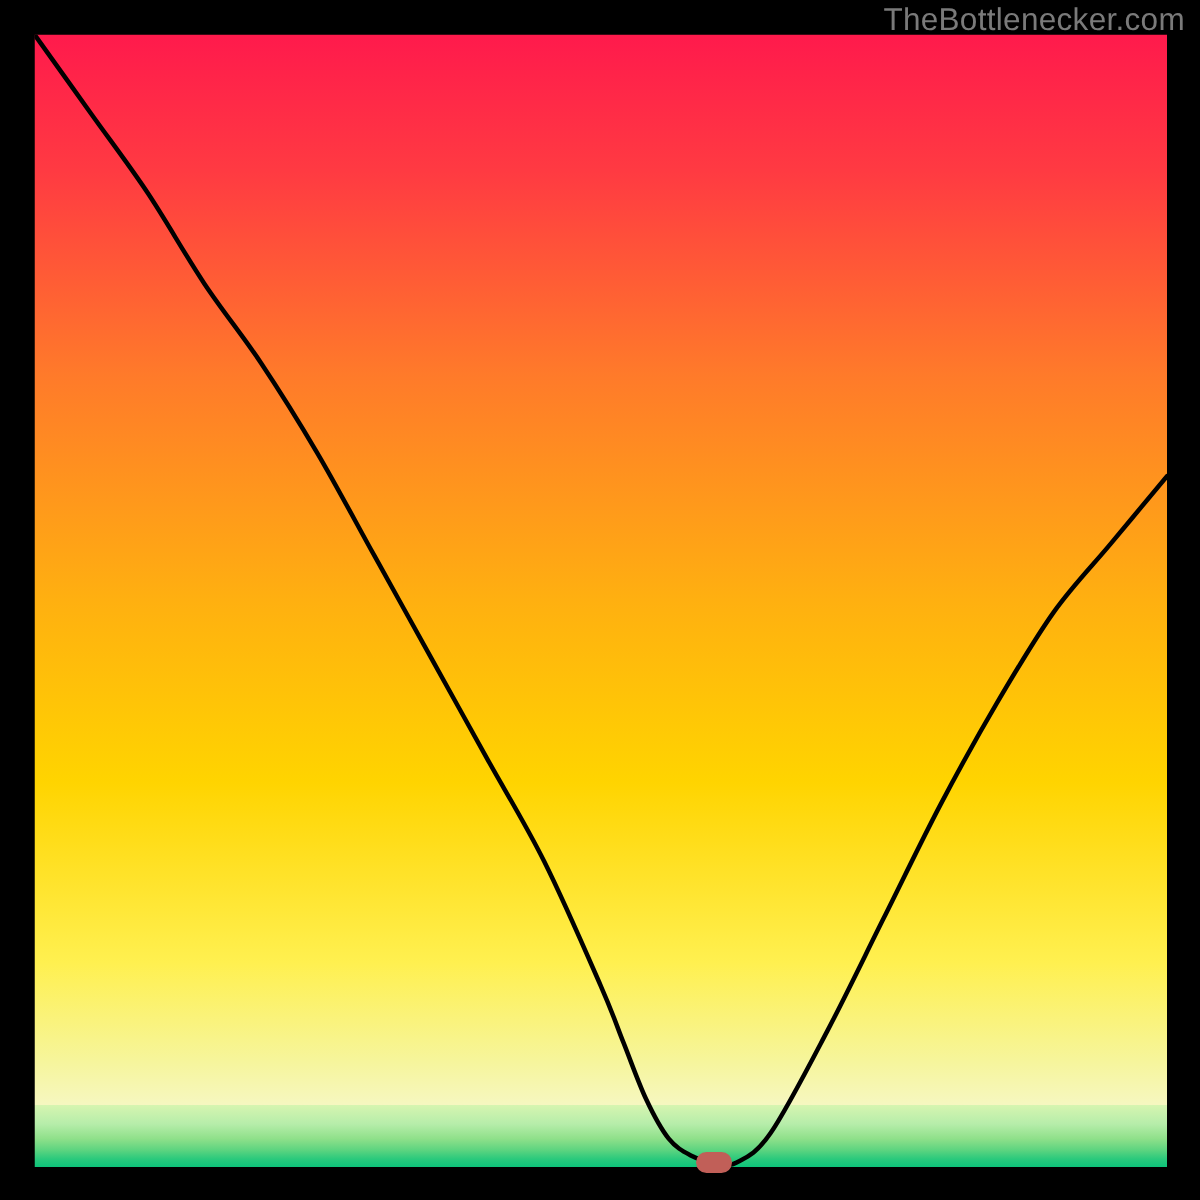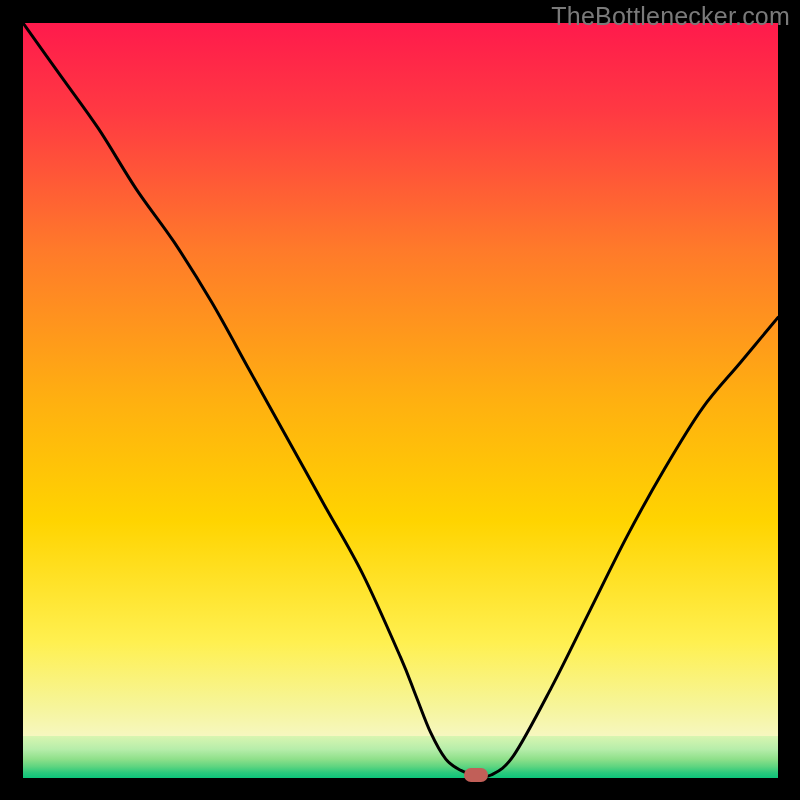--- a/index.html
+++ b/index.html
@@ -38,21 +38,21 @@
     left: 0;
     top: 0;
     width: 755px;
     height: 755px;
   }
   .watermark {
     position: absolute;
     top: 2px;
     right: 10px;
     color: #7a7a7a;
-    font-size: 25px;
+    font-size: 21px;
     font-weight: 500;
     letter-spacing: 0.2px;
     user-select: none;
   }
   .marker {
     position: absolute;
     width: 24px;
     height: 14px;
     border-radius: 7px;
     background: #c15f58;

